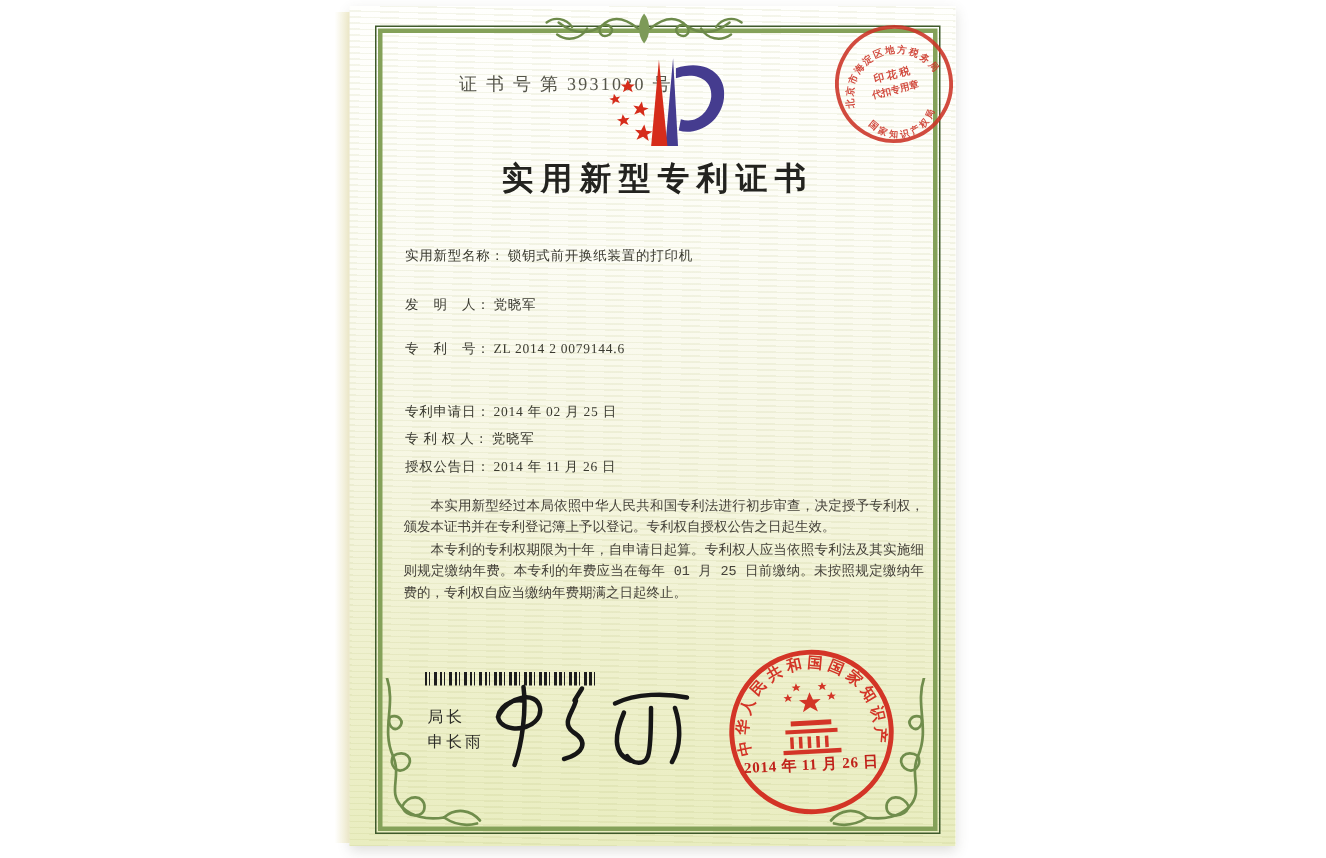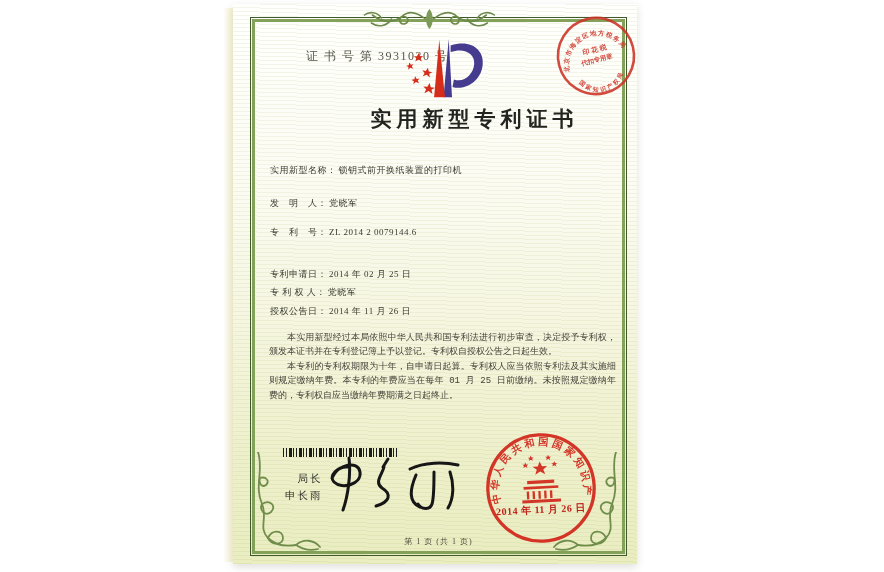--- a/index.html
+++ b/index.html
@@ -31,39 +31,39 @@
   .ornament-top{position:absolute;left:50%;top:2px;transform:translateX(-54%);}
   .corner{position:absolute;bottom:12px;}
   .corner.bl{left:19px;}
   .corner.br{right:15px;transform:scaleX(-1);}
   .cert-no{
     position:absolute;left:37px;top:44px;font-size:12px;color:#55554a;letter-spacing:1.5px;margin-left:36px;
   }
   .logo{position:absolute;left:168px;top:33px;}
   .title{
     position:absolute;left:17px;top:101px;width:377px;text-align:center;
-    font-size:21px;font-weight:bold;color:#23231f;letter-spacing:5px;padding-left:36px;
+    font-size:21px;font-weight:bold;color:#23231f;letter-spacing:5px;
   }
   .field{
     position:absolute;left:37px;font-size:9px;color:#3a3a30;letter-spacing:.5px;white-space:nowrap;text-align:center;
   }
   .field .lab{margin-right:2px;}
   .paras{
     position:absolute;left:36px;top:327px;width:347px;
     font-size:9px;line-height:14.4px;color:#45423a;text-align:justify;font-family:Liberation Mono, monospace;
   }
   .paras p{margin:0;text-indent:2em;}
   .barcode{
     position:absolute;left:50px;top:444px;width:116px;height:9px;
     background:repeating-linear-gradient(90deg,
       #1d1d1d 0 1.4px,transparent 1.4px 2.8px,
       #1d1d1d 2.8px 3.6px,transparent 3.6px 6.4px,
       #1d1d1d 6.4px 8.6px,transparent 8.6px 10px);
   }
-  .signer{position:absolute;left:52px;top:466px;font-size:10.5px;color:#2c2c27;letter-spacing:2px;line-height:17px;text-align:right;}
+  .signer{position:absolute;left:52px;top:466px;font-size:10.5px;color:#2c2c27;letter-spacing:2px;line-height:17px;}
   .signature{position:absolute;left:85px;top:448px;}
   .seal-main{position:absolute;left:250px;top:426px;transform:rotate(-3deg);opacity:.93;}
   .seal-date{
     position:absolute;left:243px;top:499px;width:130px;text-align:center;
     font-size:10px;font-weight:bold;color:#c0221a;letter-spacing:.5px;transform:rotate(-3deg);
   }
   .seal-tax{position:absolute;right:-1px;top:10px;transform:rotate(-14deg);opacity:.88;}
   .footer{
     position:absolute;left:17px;top:532px;width:377px;text-align:center;
     font-size:8px;color:#4c4c3e;letter-spacing:1px;
@@ -208,15 +208,14 @@
     <text font-size="6.4" fill="#cc3326" letter-spacing="1.2" font-weight="bold">
       <textPath href="#taxArcTop">北京市海淀区地方税务局</textPath>
     </text>
     <text x="42" y="38" font-size="7" fill="#cc3326" text-anchor="middle" font-weight="bold">印 花 税</text>
     <text x="42" y="48" font-size="6.4" fill="#cc3326" text-anchor="middle" font-weight="bold">代扣专用章</text>
     <text font-size="6" fill="#cc3326" letter-spacing="2" font-weight="bold">
       <textPath href="#taxArcBot" startOffset="8%">国家知识产权局</textPath>
     </text>
   </svg>
 
-  <div class="footer">第 1 页 (共 1 页)</div>
 
 </div>
 
 </body></html>

